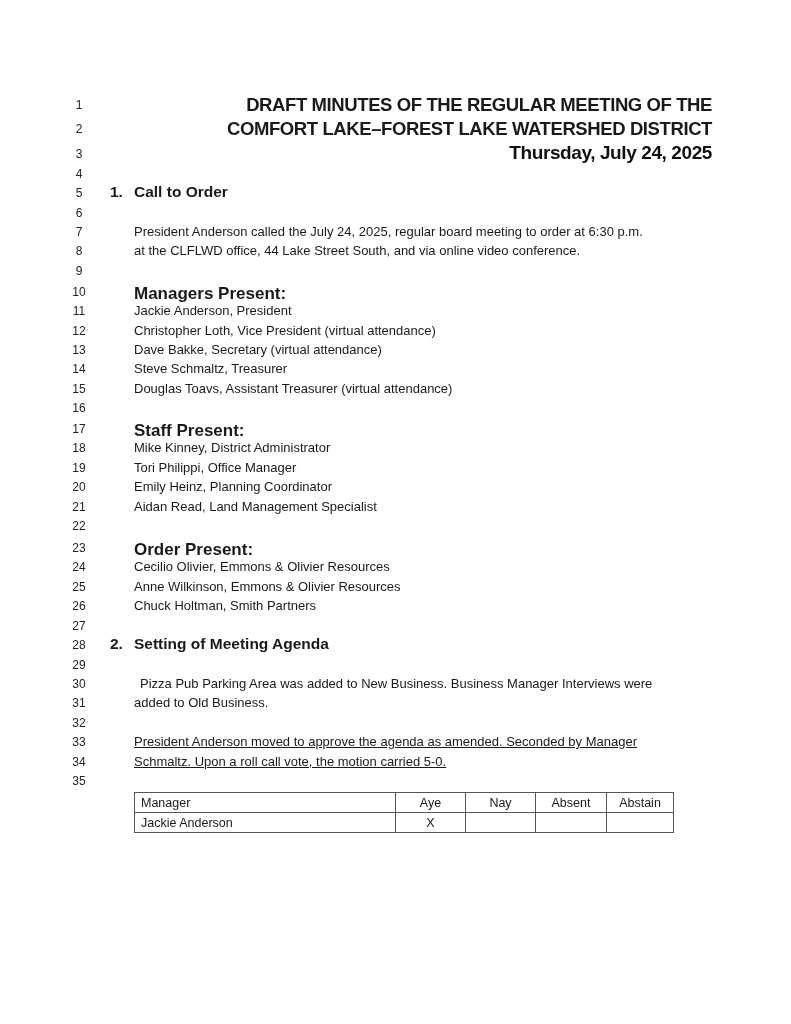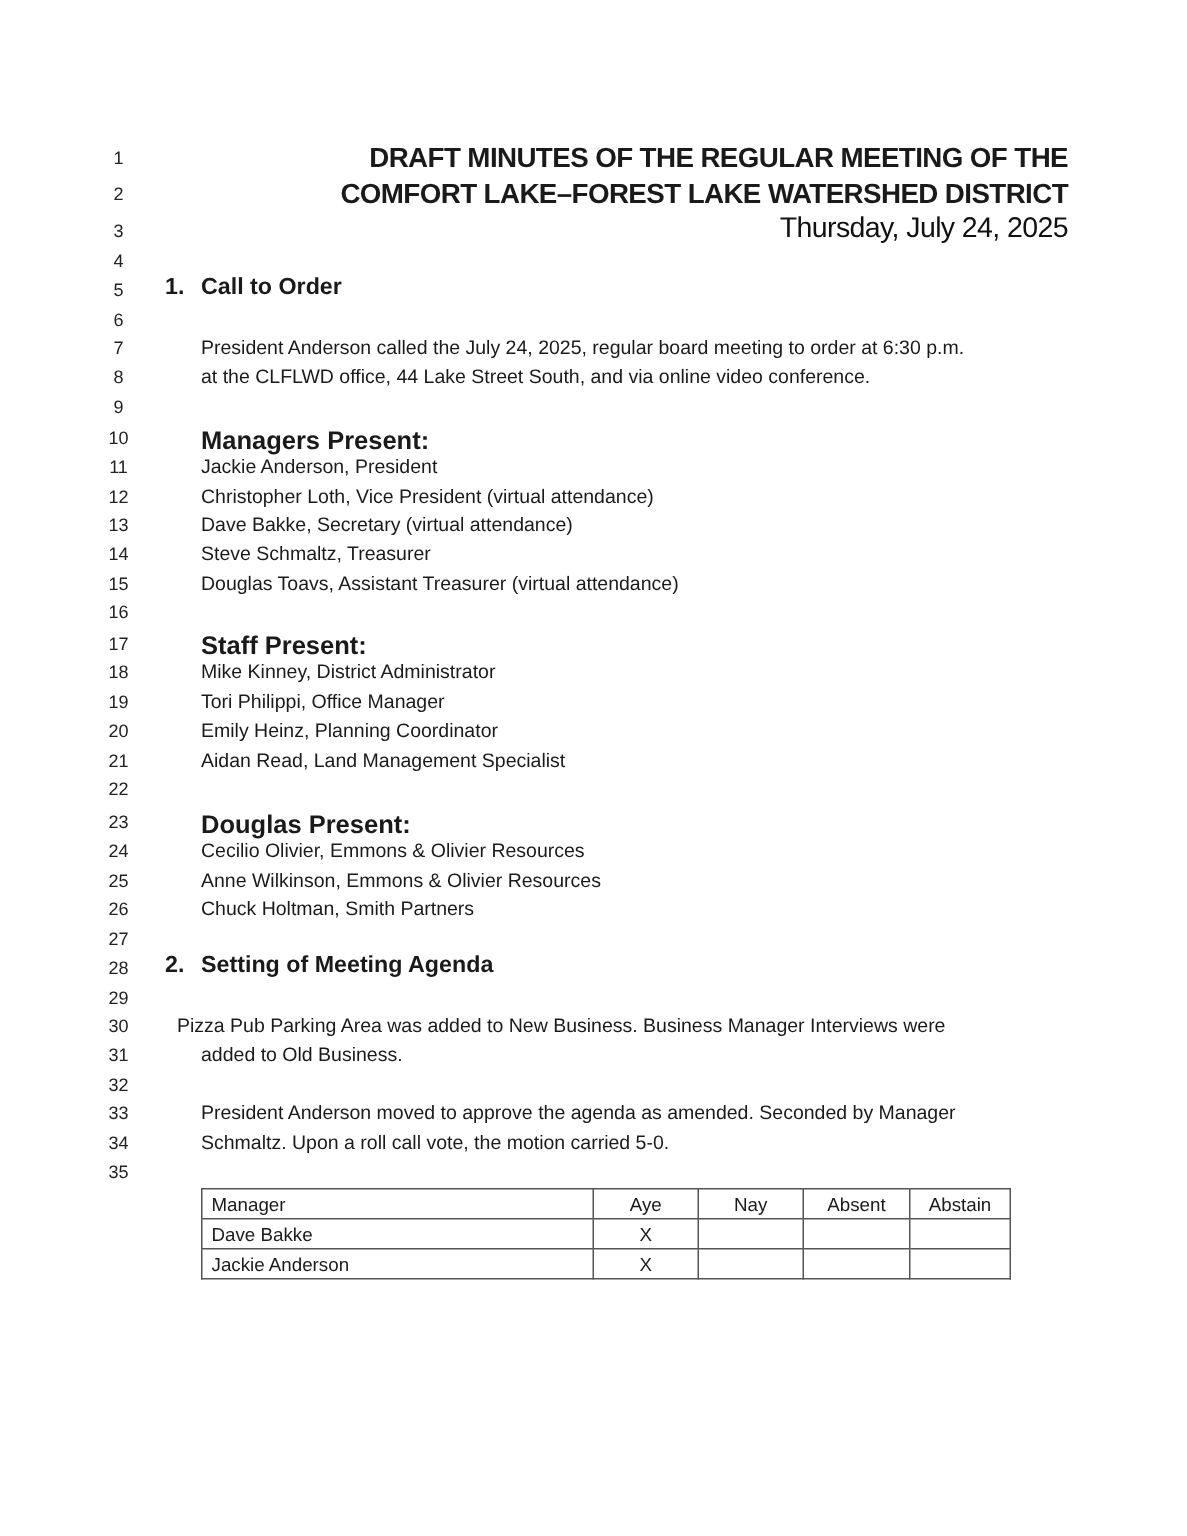--- a/index.html
+++ b/index.html
@@ -1,25 +1,25 @@
 <!DOCTYPE html>
 <html><head>
 <meta charset="utf-8">
 <style>
   html, body { margin:0; padding:0; background:#ffffff; }
   body { width:791px; height:1024px; position:relative; overflow:hidden;
          font-family:"Liberation Sans", sans-serif; color:#1a1a1a; }
   .ln { position:absolute; left:66px; width:26px; text-align:center; font-size:12px; color:#222; }
   .t { position:absolute; font-size:13px; white-space:nowrap; }
   .title { position:absolute; left:112px; width:600px; text-align:right; font-size:18.5px; font-weight:bold; letter-spacing:-0.4px; white-space:nowrap; }
-  .title.date { font-weight:normal; font-size:19px; color:#111; }
+  .title.date { font-weight:bold; font-size:19px; color:#111; }
   .sec { position:absolute; font-size:15.5px; font-weight:bold; white-space:nowrap; }
   .secnum { position:absolute; left:110px; font-size:15.5px; font-weight:bold; }
   .lbl { font-weight:bold; font-size:17px; }
-  .u { }
+  .u { text-decoration:underline; }
   table.vote { position:absolute; left:134px; top:792px; border-collapse:collapse; font-size:12.5px; }
   table.vote td, table.vote th { border:1px solid #555; height:19px; padding:0 6px; font-weight:normal; }
   table.vote th { text-align:left; }
   .c { text-align:center !important; }
 </style>
 </head>
 <body>
 
 <div>
   <div class="ln" style="top:98px">1</div>
@@ -75,51 +75,44 @@
 <div class="t" style="left:134px; top:342px">Dave Bakke, Secretary (virtual attendance)</div>
 <div class="t" style="left:134px; top:361px">Steve Schmaltz, Treasurer</div>
 <div class="t" style="left:134px; top:381px">Douglas Toavs, Assistant Treasurer (virtual attendance)</div>
 
 <div class="t lbl" style="left:134px; top:421px">Staff Present:</div>
 <div class="t" style="left:134px; top:440px">Mike Kinney, District Administrator</div>
 <div class="t" style="left:134px; top:460px">Tori Philippi, Office Manager</div>
 <div class="t" style="left:134px; top:479px">Emily Heinz, Planning Coordinator</div>
 <div class="t" style="left:134px; top:499px">Aidan Read, Land Management Specialist</div>
 
-<div class="t lbl" style="left:134px; top:540px">Douglas Present:</div>
+<div class="t lbl" style="left:134px; top:540px">Order Present:</div>
 <div class="t" style="left:134px; top:559px">Cecilio Olivier, Emmons &amp; Olivier Resources</div>
 <div class="t" style="left:134px; top:579px">Anne Wilkinson, Emmons &amp; Olivier Resources</div>
 <div class="t" style="left:134px; top:598px">Chuck Holtman, Smith Partners</div>
 
 <div class="secnum" style="top:635px">2.</div>
 <div class="sec" style="left:134px; top:635px">Setting of Meeting Agenda</div>
 
-<div class="t" style="left:118px; top:676px">Pizza Pub Parking Area was added to New Business. Business Manager Interviews were</div>
+<div class="t" style="left:140px; top:676px">Pizza Pub Parking Area was added to New Business. Business Manager Interviews were</div>
 <div class="t" style="left:134px; top:695px">added to Old Business.</div>
 
 <div class="t u" style="left:134px; top:734px">President Anderson moved to approve the agenda as amended. Seconded by Manager</div>
 <div class="t u" style="left:134px; top:754px">Schmaltz. Upon a roll call vote, the motion carried 5-0.</div>
 
 <table class="vote">
   <tbody>
       <tr>
     <th style="width:248px">Manager</th>
     <th class="c" style="width:57px">Aye</th>
     <th class="c" style="width:57px">Nay</th>
     <th class="c" style="width:58px">Absent</th>
     <th class="c" style="width:54px">Abstain</th>
   </tr>
   <tr>
-    <td>Dave Bakke</td>
-    <td class="c">X</td>
-    <td class="c"></td>
-    <td class="c"></td>
-    <td class="c"></td>
-  </tr>
-  <tr>
     <td>Jackie Anderson</td>
     <td class="c">X</td>
     <td class="c"></td>
     <td class="c"></td>
     <td class="c"></td>
   </tr>
 </tbody>
   </table>
 
 </body></html>

